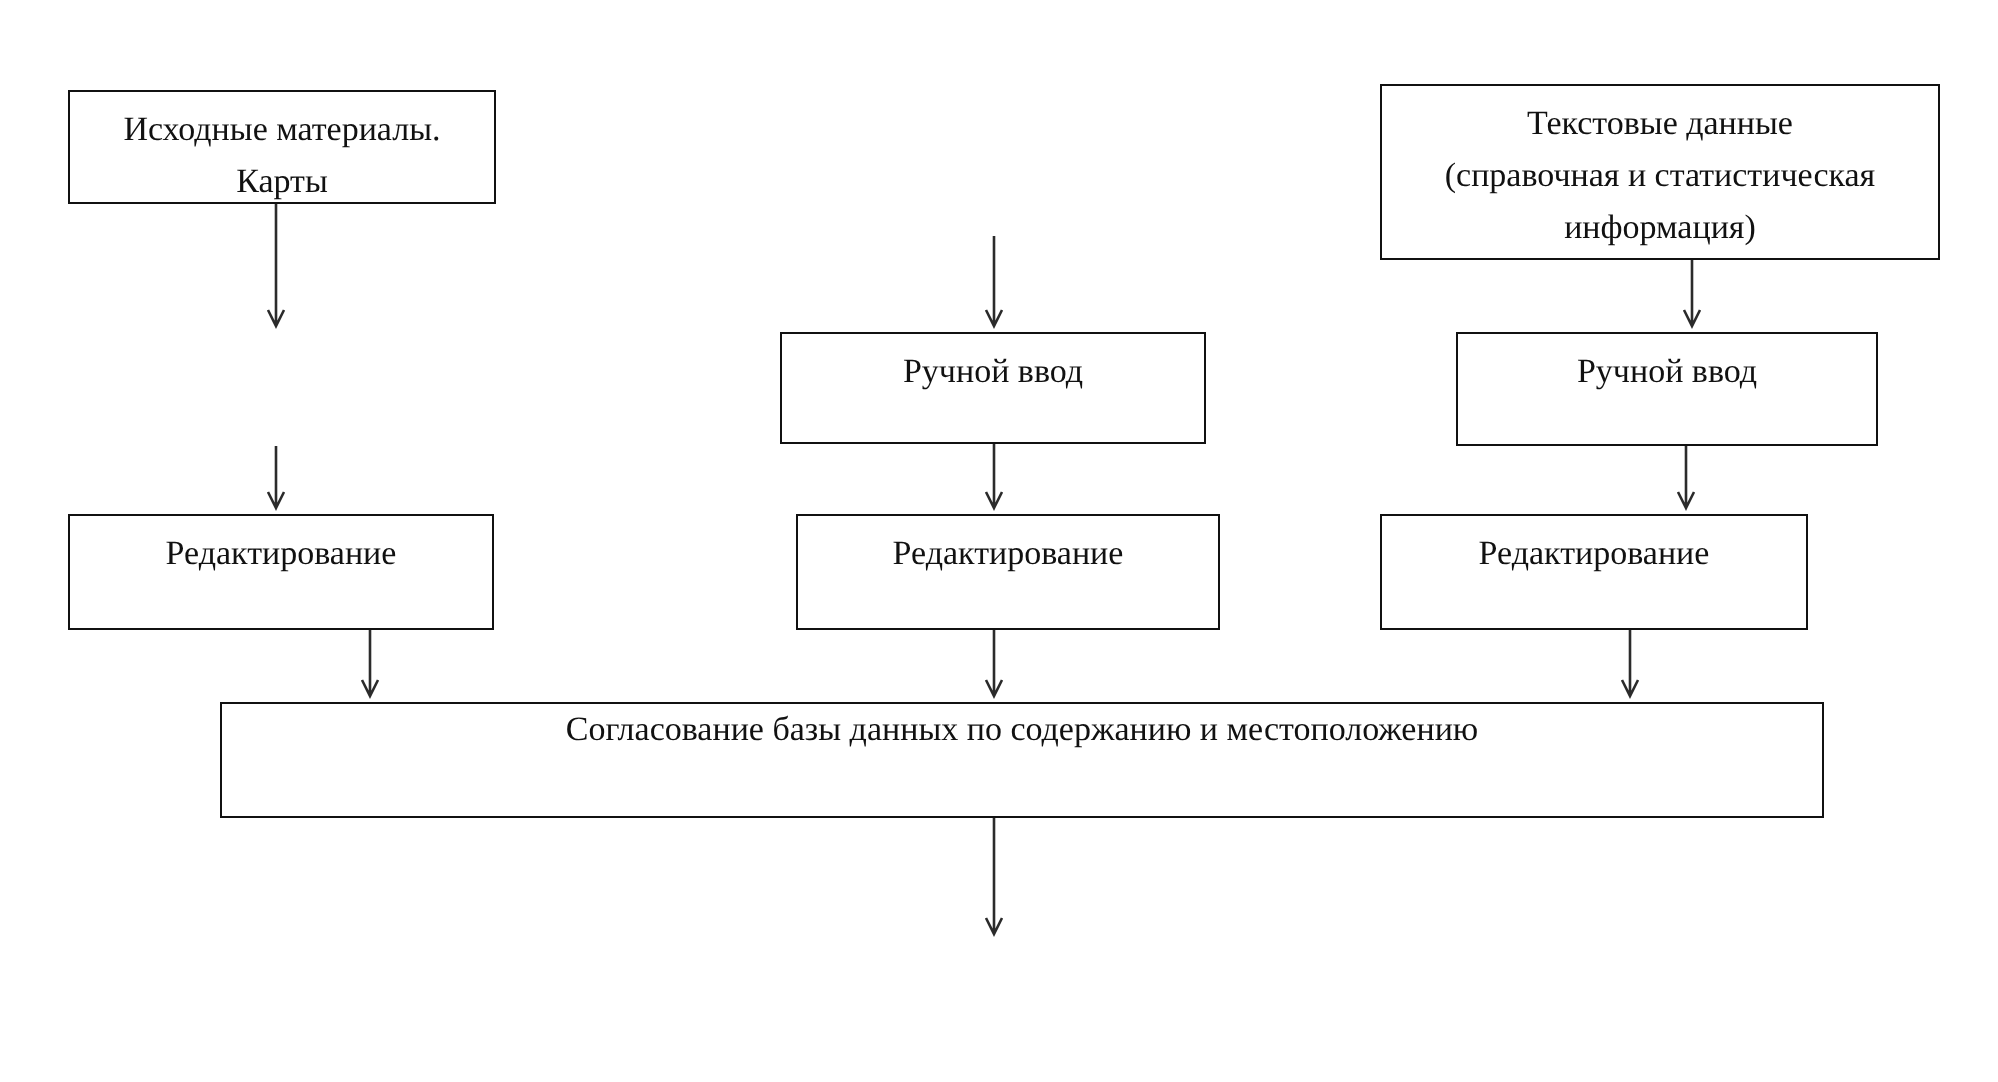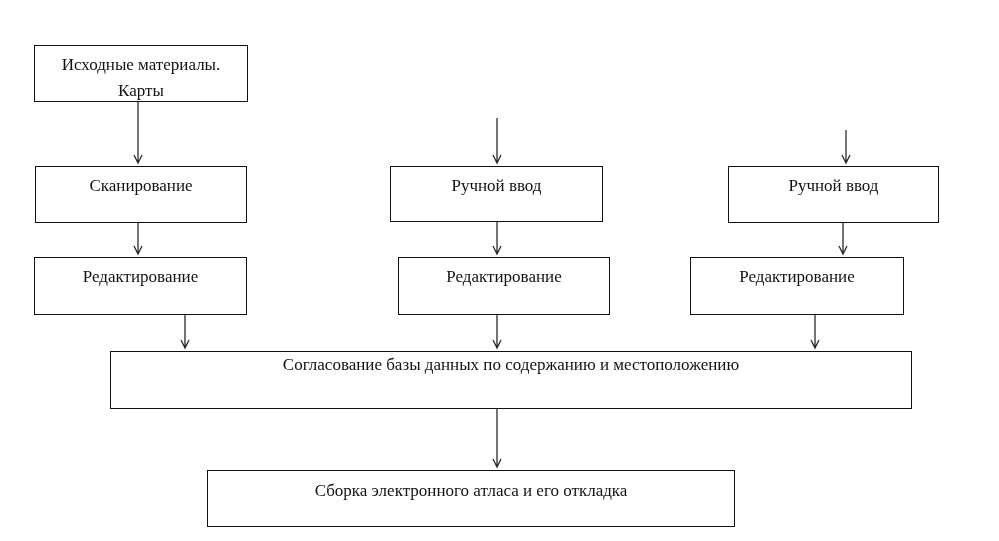--- a/index.html
+++ b/index.html
@@ -68,30 +68,31 @@
       <path d="M497 315 L497 348 M493 340 L497 348 L501 340"></path>
       <path d="M815 315 L815 348 M811 340 L815 348 L819 340"></path>
       <path d="M497 409 L497 467 M493 459 L497 467 L501 459"></path>
     </g>
   </svg>
 
   <div class="node" id="n-source-maps">Исходные материалы.
 Карты</div>
 
 
+  <div class="node" id="n-text-data">Текстовые данные
+(справочная и статистическая
+информация)</div>
 
-  <div class="node" id="n-scanning">Сканирование</div>
 
   <div class="node" id="n-manual-raster">Ручной ввод</div>
 
   <div class="node" id="n-manual-text">Ручной ввод</div>
 
   <div class="node" id="n-editing-maps">Редактирование</div>
 
   <div class="node" id="n-editing-raster">Редактирование</div>
 
   <div class="node" id="n-editing-text">Редактирование</div>
 
   <div class="node" id="n-db-coordination">Согласование базы данных по содержанию и местоположению</div>
 
-  <div class="node" id="n-atlas-assembly">Сборка электронного атласа и его откладка</div>
 
 </div>
 
 </body></html>

